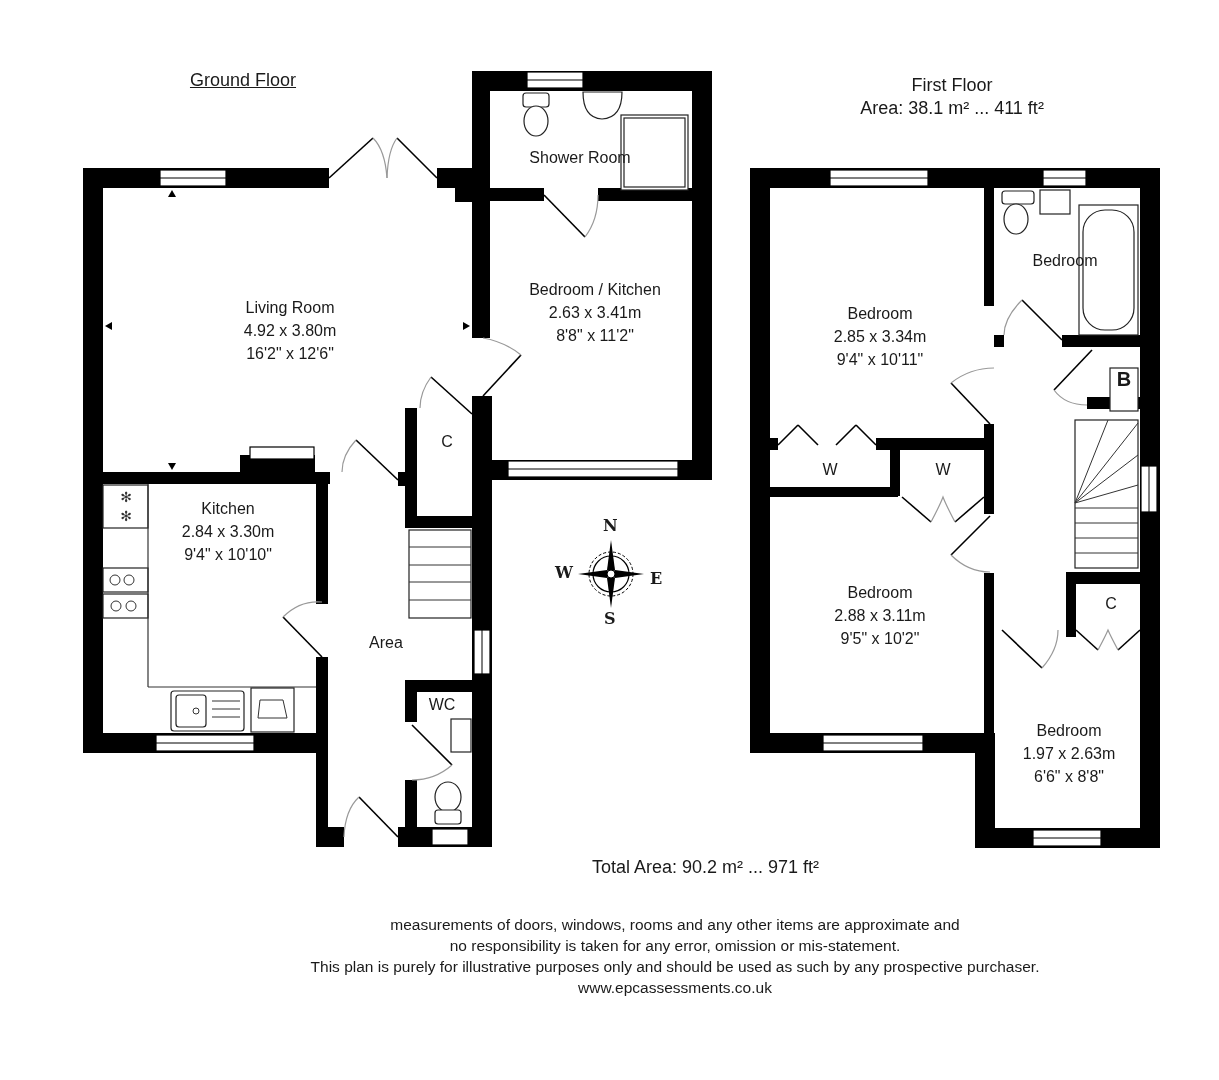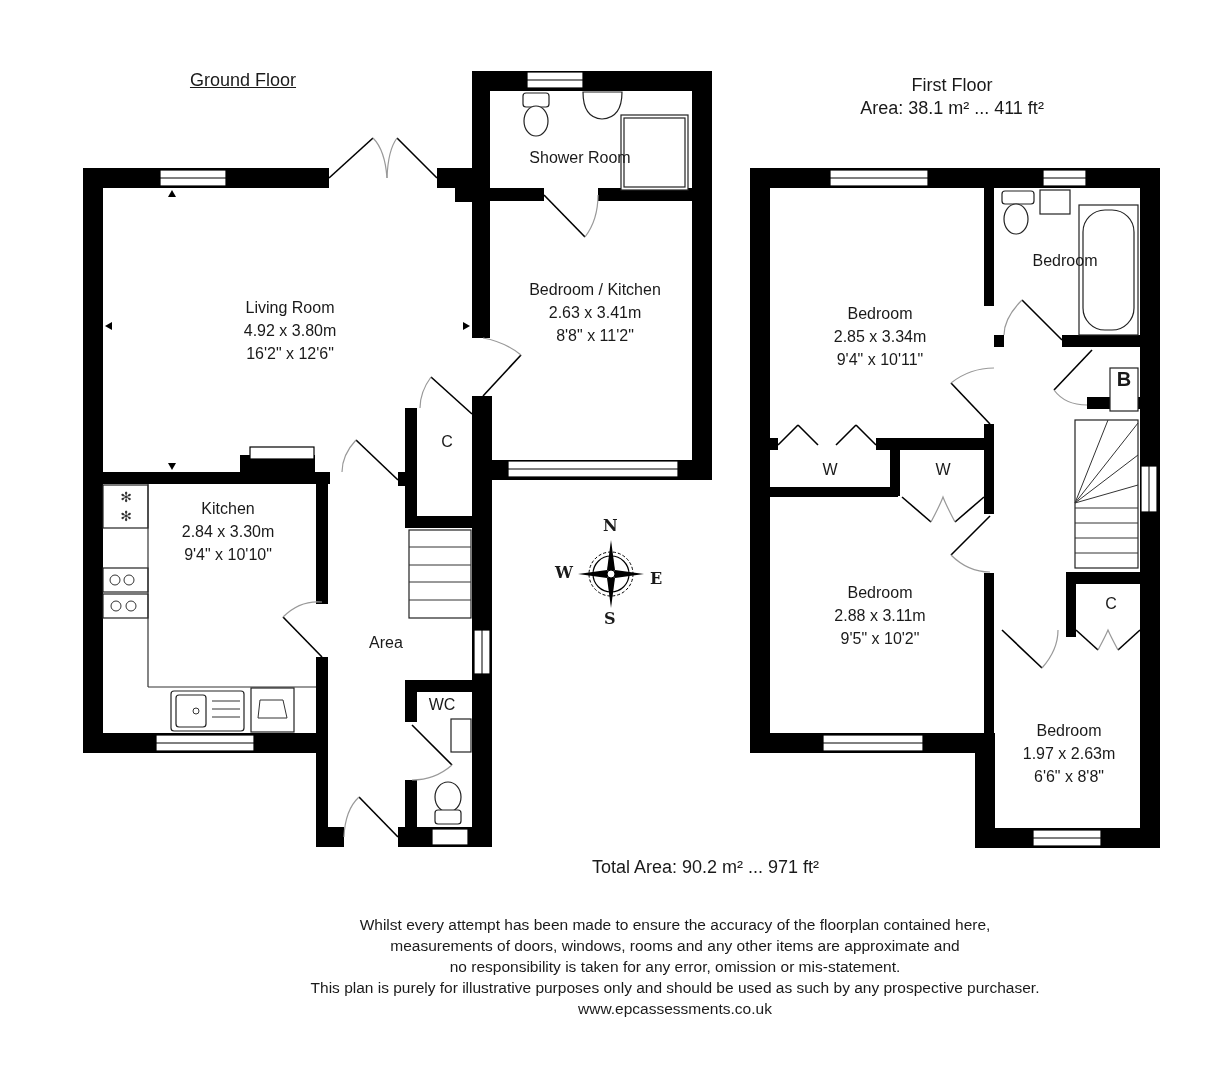--- a/index.html
+++ b/index.html
@@ -303,18 +303,17 @@
 </div>
 
 <div class="abs" style="left:603px;top:516px;font-family:'DejaVu Serif',serif;font-weight:bold;font-size:16px;">N</div>
 <div class="abs" style="left:604px;top:609px;font-family:'DejaVu Serif',serif;font-weight:bold;font-size:16px;">S</div>
 <div class="abs" style="left:555px;top:563px;font-family:'DejaVu Serif',serif;font-weight:bold;font-size:16px;">W</div>
 <div class="abs" style="left:650px;top:569px;font-family:'DejaVu Serif',serif;font-weight:bold;font-size:16px;">E</div>
 
 <div class="abs small" style="left:592px;top:831px;width:280px;margin-top:26px;">Total Area: 90.2 m² ... 971 ft²</div>
 
 <div class="abs disclaimer" style="left:200px;top:914px;width:950px;">
-  <div>Whilst every attempt has been made to ensure the accuracy of the floorplan contained here,</div>
   <div>measurements of doors, windows, rooms and any other items are approximate and</div>
   <div>no responsibility is taken for any error, omission or mis-statement.</div>
   <div>This plan is purely for illustrative purposes only and should be used as such by any prospective purchaser.</div>
   <div>www.epcassessments.co.uk</div>
 </div>
 
 </body></html>

